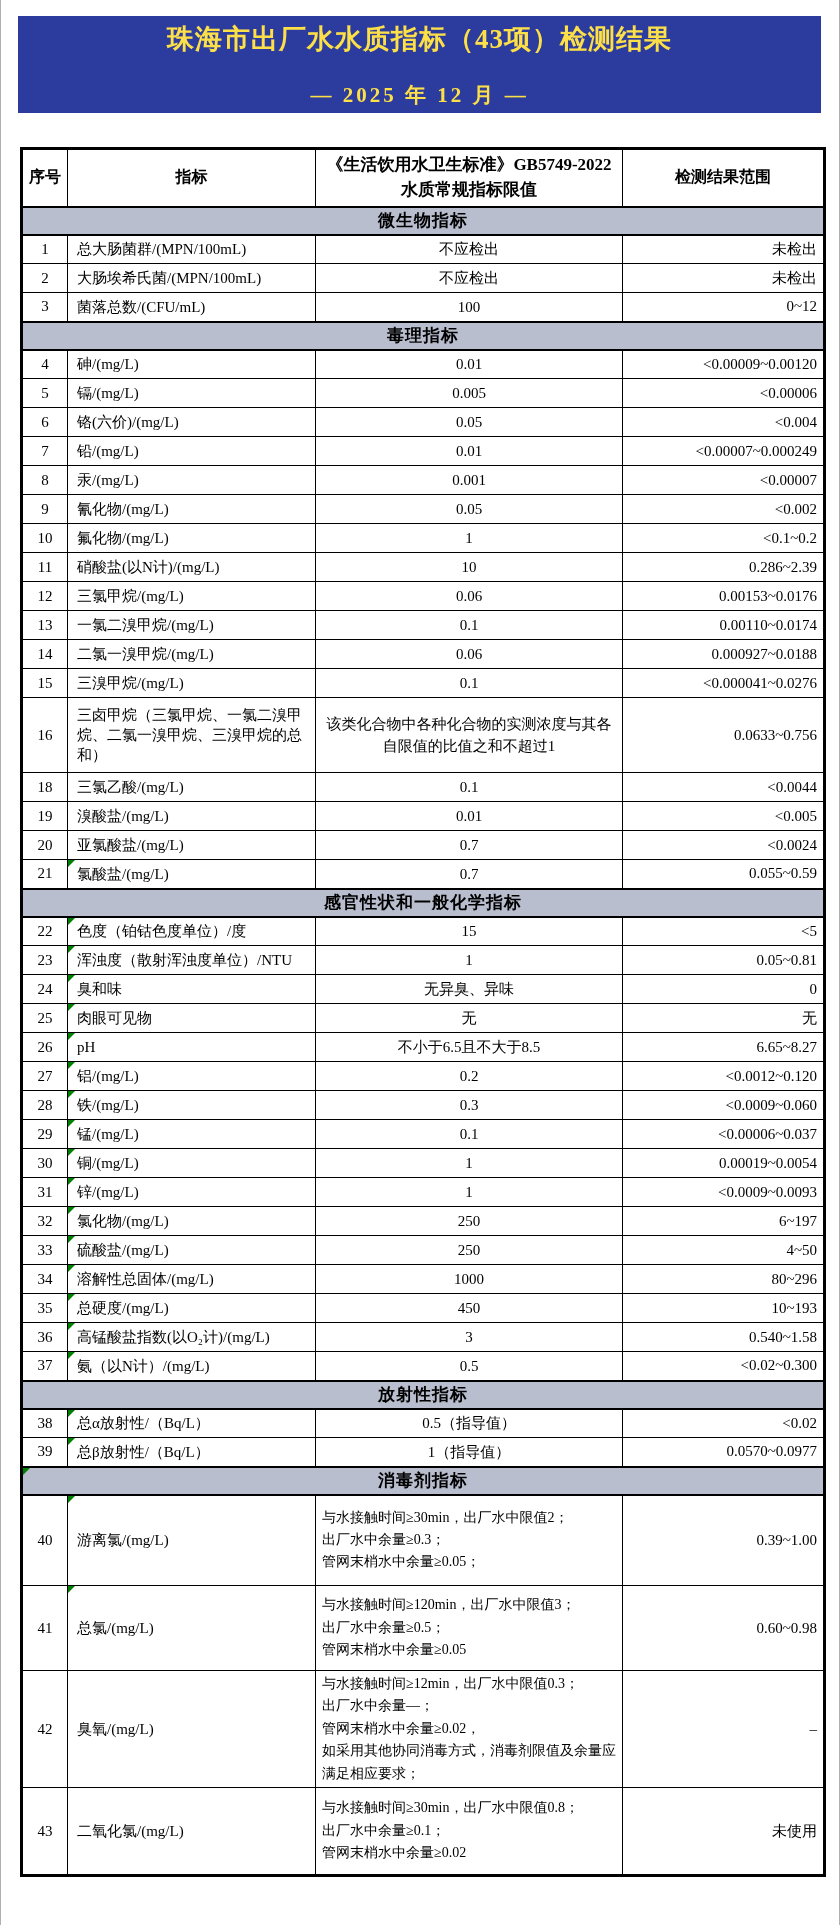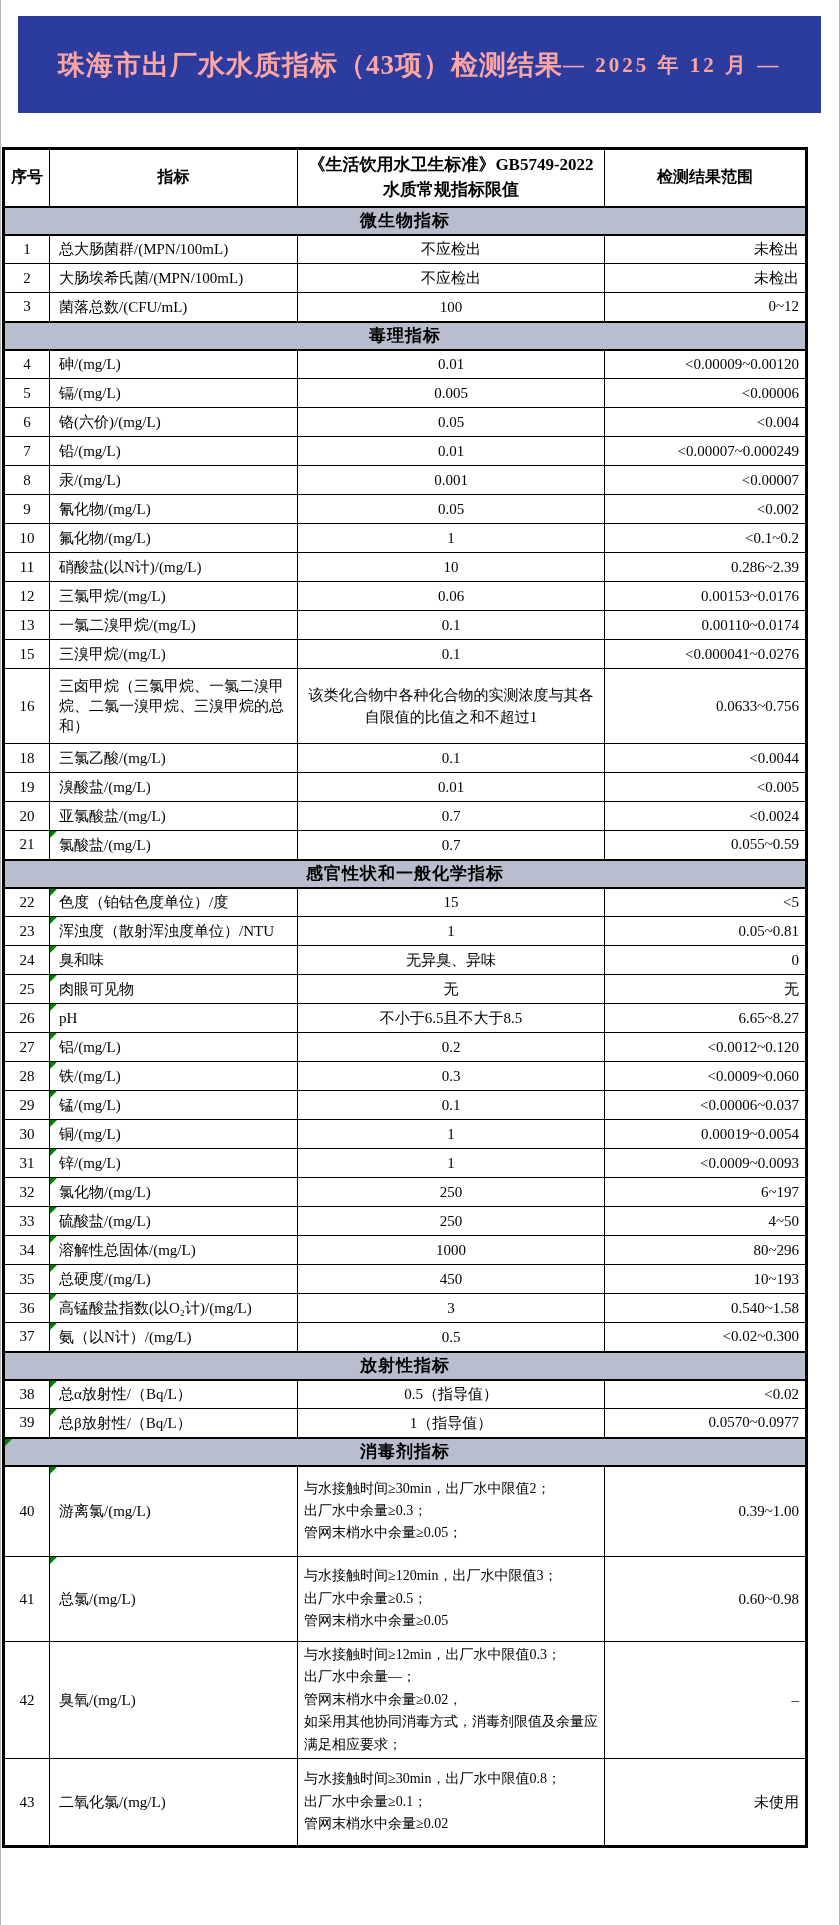--- a/index.html
+++ b/index.html
@@ -3,27 +3,27 @@
 <meta charset="utf-8">
 <style>
   html,body{margin:0;padding:0;}
   body{
     width:840px;height:1925px;position:relative;background:#ffffff;
     font-family:"Liberation Serif","DejaVu Serif",serif;color:#000;
     border-left:1px solid #b0b0b0;border-right:1px solid #b0b0b0;box-sizing:border-box;
   }
   .banner{
     position:absolute;left:17px;top:16px;width:803px;height:97px;
-    background:#2B3B9E;color:#fca5a5;display:flex;
+    background:#2B3B9E;color:#fde047;display:flex;flex-direction:column;
     justify-content:center;align-items:center;row-gap:24px;
   }
   .banner .t1{font-size:27px;font-weight:bold;letter-spacing:1px;}
   .banner .t2{font-size:21px;font-weight:bold;letter-spacing:3px;}
 
-  .table-wrap{position:absolute;left:1px;top:147px;width:803px;}
+  .table-wrap{position:absolute;left:19px;top:147px;width:803px;}
   table{border-collapse:collapse;width:100%;table-layout:fixed;border:3px solid #000;}
   td,th{border:1.5px solid #000;padding:1px 6px;font-size:15px;overflow:hidden;
         vertical-align:middle;position:relative;box-sizing:border-box;}
   tr{height:29px;}
   tr.hdr{height:58px;}
   th{font-weight:bold;font-size:16px;text-align:center;}
   th.limit-h{font-size:17px;white-space:pre-line;line-height:1.45;margin-top:35px;}
   tr.sec{height:28px;}
   tr.sec td{
     background:#B9BECF;font-weight:bold;font-size:17px;text-align:center;
@@ -158,20 +158,26 @@
     <td class="c-res">0.00153~0.0176</td>
   </tr>
 
   <tr>
     <td class="c-no">13</td>
     <td class="c-ind">一氯二溴甲烷/(mg/L)</td>
     <td class="c-lim">0.1</td>
     <td class="c-res">0.00110~0.0174</td>
   </tr>
 
+  <tr>
+    <td class="c-no">14</td>
+    <td class="c-ind">二氯一溴甲烷/(mg/L)</td>
+    <td class="c-lim">0.06</td>
+    <td class="c-res">0.000927~0.0188</td>
+  </tr>
 
   <tr>
     <td class="c-no">15</td>
     <td class="c-ind">三溴甲烷/(mg/L)</td>
     <td class="c-lim">0.1</td>
     <td class="c-res">&lt;0.000041~0.0276</td>
   </tr>
 
   <tr style="height: 75px;">
     <td class="c-no">16</td>

